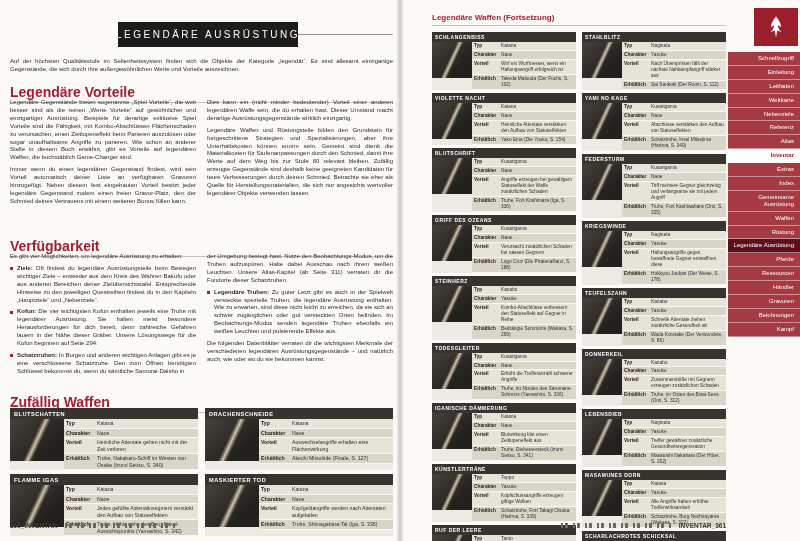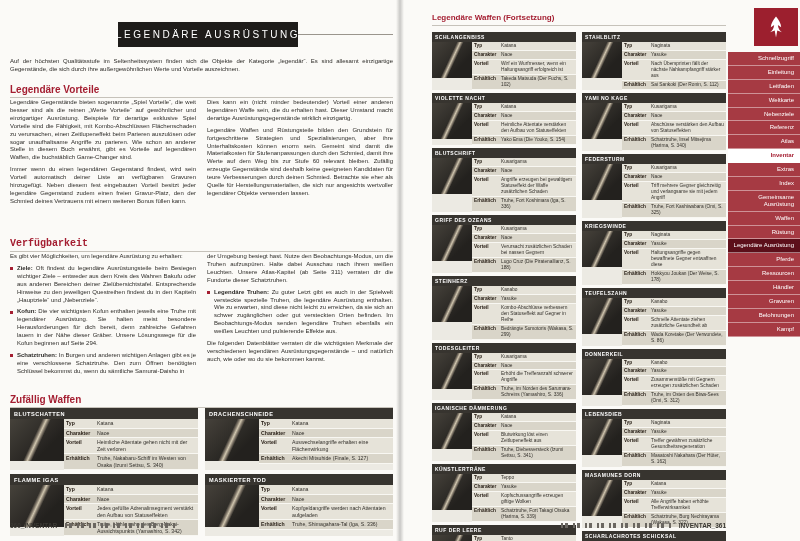--- a/index.html
+++ b/index.html
@@ -13,23 +13,23 @@
   .gutter { position:absolute; left:396px; top:0; width:8px; height:541px;
     background:linear-gradient(90deg, rgba(0,0,0,0) 0%, rgba(0,0,0,.20) 50%, rgba(0,0,0,0) 100%); }
 
   
   .lp-titlebar { position:absolute; left:118px; top:22px; width:180px; height:25px;
     background:#1e1c1a; color:#fff; font-size:10px; letter-spacing:2.5px; font-weight:500;
     display:flex; align-items:center; justify-content:center; white-space:nowrap; }
   .lp-titleline { position:absolute; left:298px; top:34px; width:95px; height:1px; background:#9a958d; }
   .lp-intro { position:absolute; left:10px; top:57px; width:383px; font-size:6px; line-height:1.35; color:#2e2c29; text-align:justify; }
 
-  .sec-head { position:absolute; left:10px; width:383px; color:#a41e31; font-weight:bold; font-size:10px;
+  .sec-head { position:absolute; left:10px; width:383px; color:#a41e31; font-weight:bold; font-size:14px;
     border-bottom:1px solid #c6c2ba; padding-bottom:2px; }
-  .sec1 { top:84px; } .sec2 { top:238px;font-family:Liberation Mono, monospace; } .sec3 { top:394px; }
+  .sec1 { top:84px; } .sec2 { top:238px; } .sec3 { top:394px; }
 
   .twocol { position:absolute; left:10px; width:383px; display:flex; gap:11px; overflow:hidden; }
   .cols1 { top:99px;  height:133px; }
   .cols2 { top:253px; height:135px; }
   .col { flex:1; font-size:6px; line-height:1.32; color:#2e2c29; text-align:justify; }
   .col p { margin-bottom:4px; }
   .bullet { padding-left:7px; position:relative; }
   .bullet::before { content:""; position:absolute; left:0; top:2.5px; width:3px; height:3px; background:#a41e31; }
   .lead { font-weight:bold; }
 

